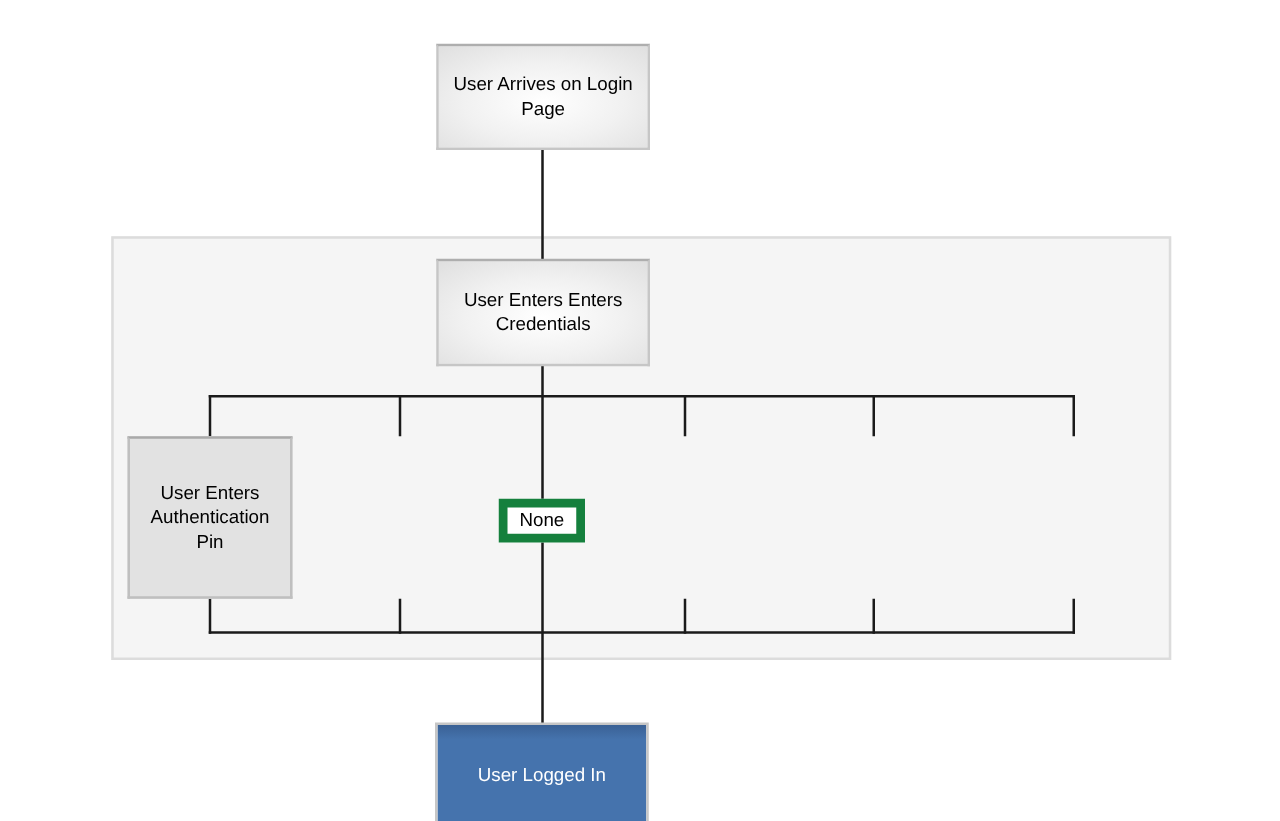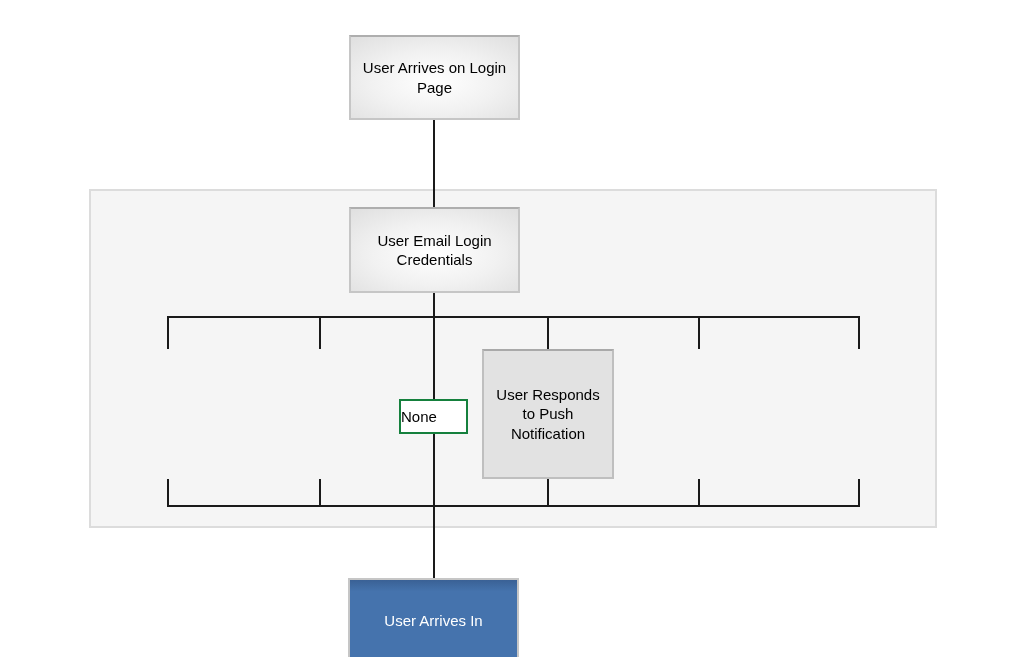--- a/index.html
+++ b/index.html
@@ -53,24 +53,25 @@
   .line {
     position: absolute;
     background: #1a1a1a;
   }
   
   .cond {
     position: absolute;
     left: 399px; top: 375px;
     width: 69px; height: 35px;
     background: #ffffff;
-    border: 2px solid #15803d;
+    border: 7px solid #15803d;
     box-sizing: border-box;
     display: flex;
     align-items: center;
+    justify-content: center;
     font-size: 15px;
     color: #000000;
   }
   
   .end {
     background: linear-gradient(#3a6195 0%, #4573ad 14%);
     border: 2px solid #c6c6c6;
     color: #ffffff;
   }
   #start-node   { left: 349px; top: 11px;  width: 171px; height: 85px; }
@@ -120,32 +121,32 @@
   <div class="line stub-bottom stub-x1"></div>
   <div class="line stub-bottom stub-x2"></div>
   <div class="line stub-bottom stub-x3"></div>
   <div class="line stub-bottom stub-x4"></div>
 
   <div class="node grad" id="start-node">
     <span>User Arrives on Login Page</span>
   </div>
 
   <div class="node grad" id="cred-node">
-    <span>User Email Login Credentials</span>
+    <span>User Enters Enters Credentials</span>
+  </div>
+
+  <div class="node flat branch" id="branch-0">
+    <span>User Enters Authentication Pin</span>
   </div>
 
 
-
-  <div class="node flat branch" id="branch-2">
-    <span>User Responds to Push Notification</span>
-  </div>
 
 
 
   <div class="cond">
     <span>None</span>
   </div>
 
   <div class="node end" id="end-node">
-    <span>User Arrives In</span>
+    <span>User Logged In</span>
   </div>
 
 </div>
 
 </body></html>

